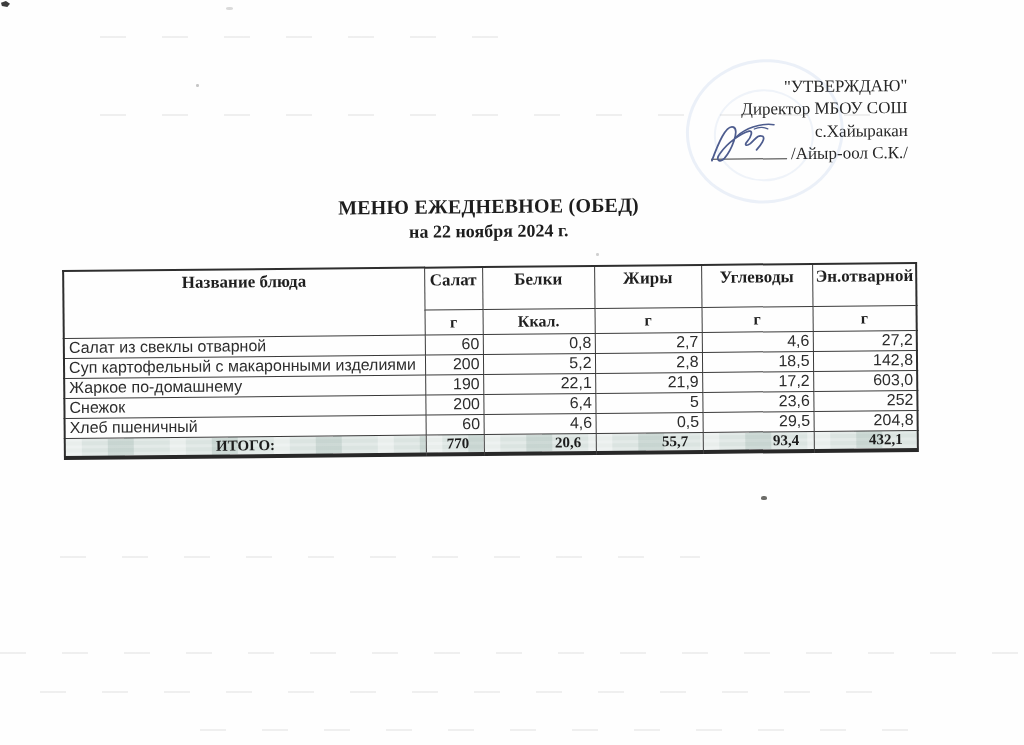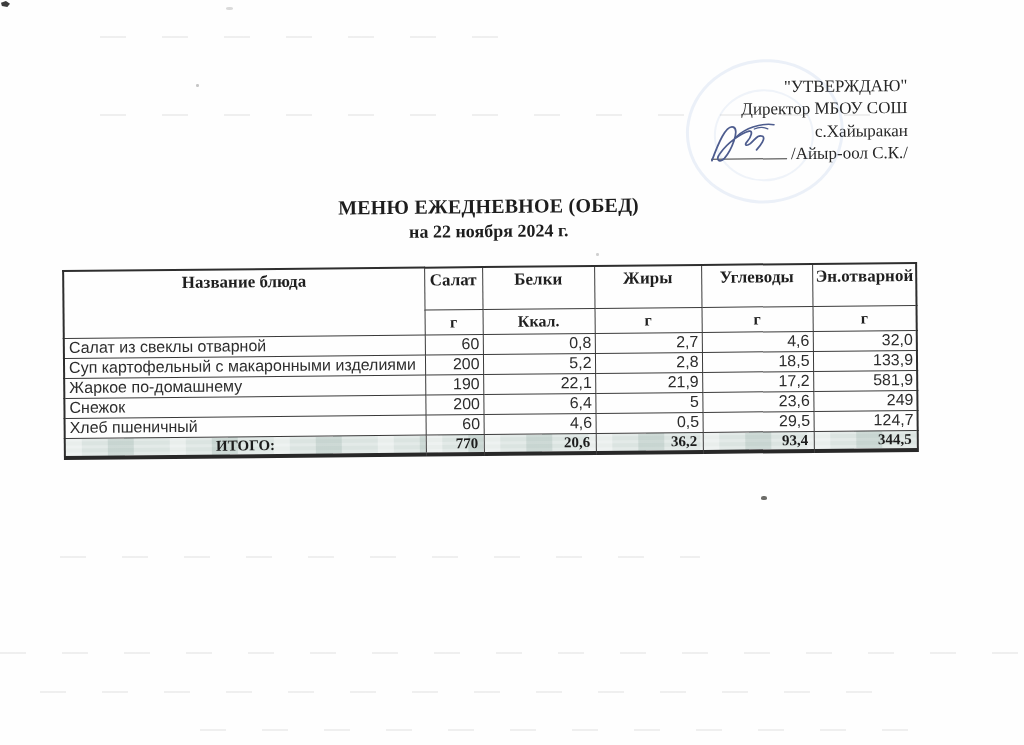--- a/index.html
+++ b/index.html
@@ -87,21 +87,21 @@
     border-bottom:4px solid #282828;
     background-color:#dbe4e1;
     background-image:
       repeating-linear-gradient(90deg,
         rgba(255,255,255,0.38) 0 16px, rgba(255,255,255,0) 16px 42px,
         rgba(150,175,168,0.28) 42px 68px, rgba(255,255,255,0) 68px 104px),
       repeating-linear-gradient(0deg,
         rgba(255,255,255,0.22) 0 3px, rgba(0,0,0,0) 3px 7px);
   }
   .menu tfoot td.label { text-align:center; }
-  .menu tfoot td.num { text-align:right; padding-right:5px; }
+  .menu tfoot td.num { text-align:right; padding-right:14px; }
 
   
   .band {
     position:absolute; height:2px; opacity:0.32;
     background-image:repeating-linear-gradient(90deg,
       rgba(120,120,120,0.35) 0 26px, rgba(120,120,120,0) 26px 62px);
   }
   .speck { position:absolute; border-radius:40%; }
   .corner-mark {
     position:absolute; left:1px; top:1px; width:9px; height:6px;
@@ -163,63 +163,63 @@
           <th>г</th>
         </tr>
       </thead>
       <tbody>
         <tr>
           <td class="name">Салат из свеклы отварной</td>
           <td class="num">60</td>
           <td class="num">0,8</td>
           <td class="num">2,7</td>
           <td class="num">4,6</td>
-          <td class="num">32,0</td>
+          <td class="num">27,2</td>
         </tr>
         <tr>
           <td class="name">Суп картофельный с макаронными изделиями</td>
           <td class="num">200</td>
           <td class="num">5,2</td>
           <td class="num">2,8</td>
           <td class="num">18,5</td>
-          <td class="num">133,9</td>
+          <td class="num">142,8</td>
         </tr>
         <tr>
           <td class="name">Жаркое по-домашнему</td>
           <td class="num">190</td>
           <td class="num">22,1</td>
           <td class="num">21,9</td>
           <td class="num">17,2</td>
-          <td class="num">581,9</td>
+          <td class="num">603,0</td>
         </tr>
         <tr>
           <td class="name">Снежок</td>
           <td class="num">200</td>
           <td class="num">6,4</td>
           <td class="num">5</td>
           <td class="num">23,6</td>
-          <td class="num">249</td>
+          <td class="num">252</td>
         </tr>
         <tr>
           <td class="name">Хлеб пшеничный</td>
           <td class="num">60</td>
           <td class="num">4,6</td>
           <td class="num">0,5</td>
           <td class="num">29,5</td>
-          <td class="num">124,7</td>
+          <td class="num">204,8</td>
         </tr>
       </tbody>
       <tfoot>
         <tr>
           <td class="label">ИТОГО:</td>
           <td class="num">770</td>
           <td class="num">20,6</td>
-          <td class="num">36,2</td>
+          <td class="num">55,7</td>
           <td class="num">93,4</td>
-          <td class="num">344,5</td>
+          <td class="num">432,1</td>
         </tr>
       </tfoot>
     </table>
   </div>
 
   <div class="corner-mark"></div>
   <div class="band" style="left:100px; top:36px;  width:420px;"></div>
   <div class="band" style="left:100px; top:114px; width:800px;"></div>
   <div class="band" style="left:60px;  top:556px; width:640px;"></div>
   <div class="band" style="left:0px;   top:652px; width:1024px;"></div>

